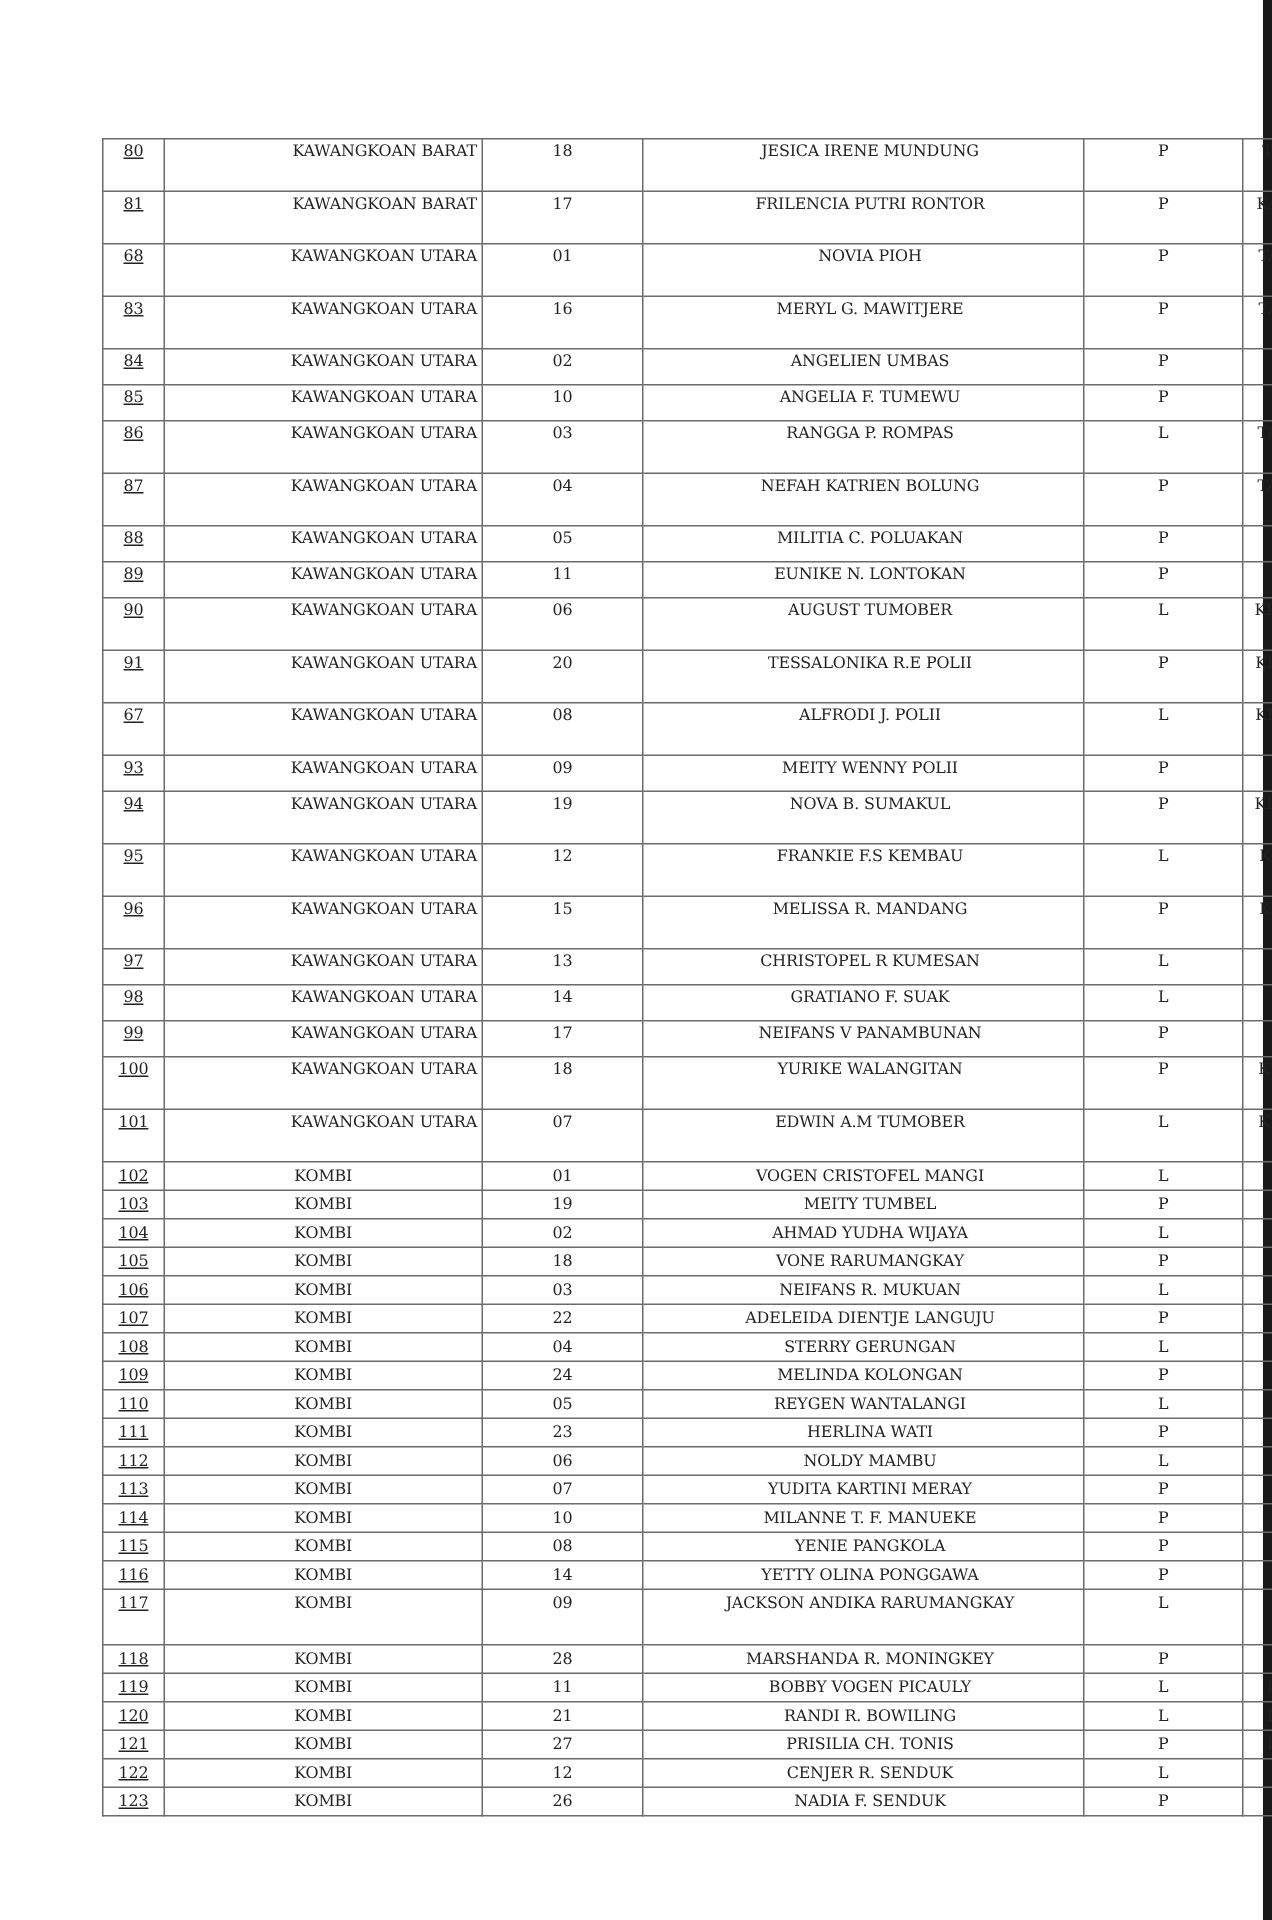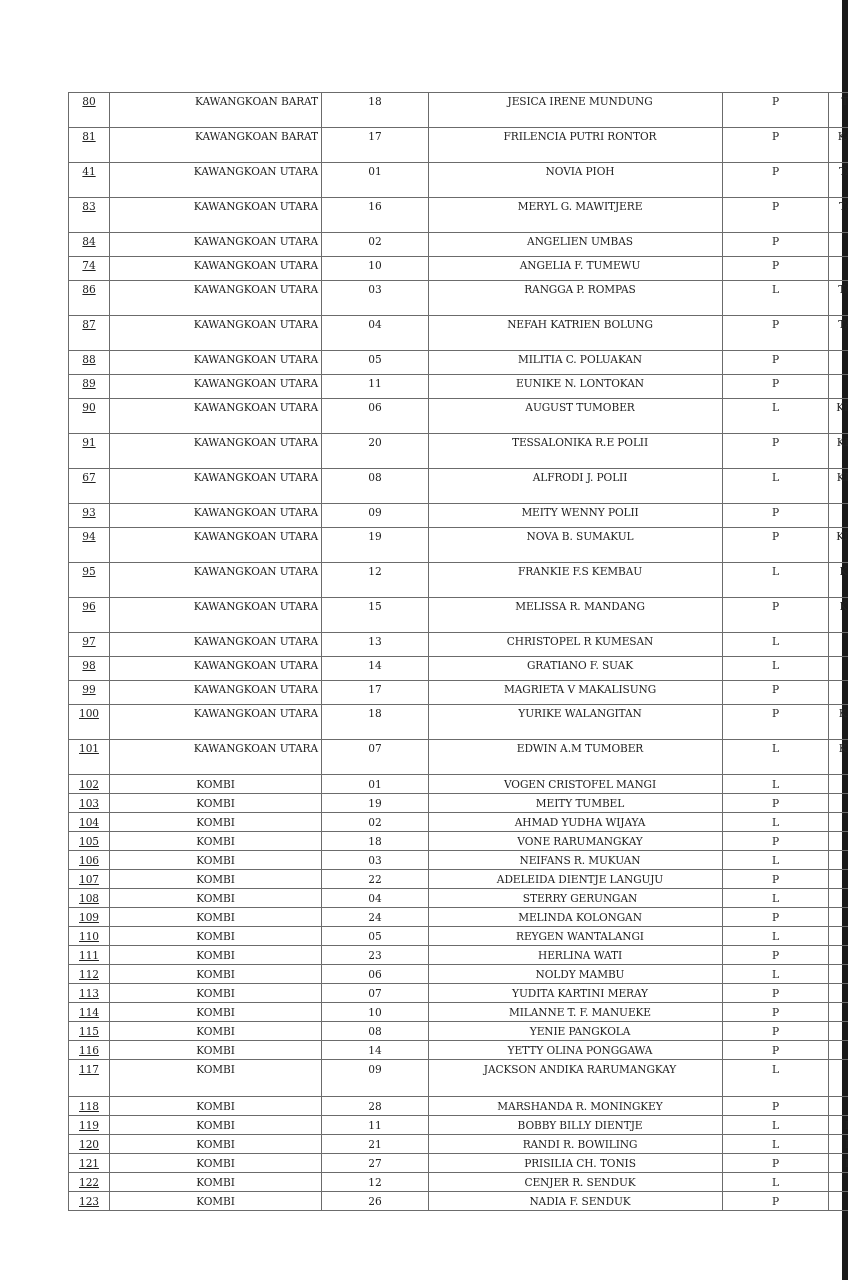--- a/index.html
+++ b/index.html
@@ -46,21 +46,21 @@
       </tr>
       <tr class="kv tall">
         <td class="c-no">81</td>
         <td class="c-desa">KAWANGKOAN BARAT</td>
         <td class="c-tps">17</td>
         <td class="c-nama">FRILENCIA PUTRI RONTOR</td>
         <td class="c-jk">P</td>
         <td class="c-ling">KANONANG EMPAT</td>
       </tr>
       <tr class="kv tall">
-        <td class="c-no">41</td>
+        <td class="c-no">68</td>
         <td class="c-desa">KAWANGKOAN UTARA</td>
         <td class="c-tps">01</td>
         <td class="c-nama">NOVIA PIOH</td>
         <td class="c-jk">P</td>
         <td class="c-ling">TALIKURAN BARAT</td>
       </tr>
       <tr class="kv tall">
         <td class="c-no">83</td>
         <td class="c-desa">KAWANGKOAN UTARA</td>
         <td class="c-tps">16</td>
@@ -70,21 +70,21 @@
       </tr>
       <tr class="kv mid">
         <td class="c-no">84</td>
         <td class="c-desa">KAWANGKOAN UTARA</td>
         <td class="c-tps">02</td>
         <td class="c-nama">ANGELIEN UMBAS</td>
         <td class="c-jk">P</td>
         <td class="c-ling">TALIKURAN</td>
       </tr>
       <tr class="kv mid">
-        <td class="c-no">74</td>
+        <td class="c-no">85</td>
         <td class="c-desa">KAWANGKOAN UTARA</td>
         <td class="c-tps">10</td>
         <td class="c-nama">ANGELIA F. TUMEWU</td>
         <td class="c-jk">P</td>
         <td class="c-ling">TALIKURAN</td>
       </tr>
       <tr class="kv tall">
         <td class="c-no">86</td>
         <td class="c-desa">KAWANGKOAN UTARA</td>
         <td class="c-tps">03</td>
@@ -185,21 +185,21 @@
         <td class="c-desa">KAWANGKOAN UTARA</td>
         <td class="c-tps">14</td>
         <td class="c-nama">GRATIANO F. SUAK</td>
         <td class="c-jk">L</td>
         <td class="c-ling">KIAWA DUA</td>
       </tr>
       <tr class="kv mid">
         <td class="c-no">99</td>
         <td class="c-desa">KAWANGKOAN UTARA</td>
         <td class="c-tps">17</td>
-        <td class="c-nama">MAGRIETA V MAKALISUNG</td>
+        <td class="c-nama">NEIFANS V PANAMBUNAN</td>
         <td class="c-jk">P</td>
         <td class="c-ling">KIAWA DUA</td>
       </tr>
       <tr class="kv tall">
         <td class="c-no">100</td>
         <td class="c-desa">KAWANGKOAN UTARA</td>
         <td class="c-tps">18</td>
         <td class="c-nama">YURIKE WALANGITAN</td>
         <td class="c-jk">P</td>
         <td class="c-ling">KIAWA DUA TIMUR</td>
@@ -345,21 +345,21 @@
         <td class="c-desa">KOMBI</td>
         <td class="c-tps">28</td>
         <td class="c-nama">MARSHANDA R. MONINGKEY</td>
         <td class="c-jk">P</td>
         <td class="c-ling">KINALEOSAN</td>
       </tr>
       <tr class="tight">
         <td class="c-no">119</td>
         <td class="c-desa">KOMBI</td>
         <td class="c-tps">11</td>
-        <td class="c-nama">BOBBY BILLY DIENTJE</td>
+        <td class="c-nama">BOBBY VOGEN PICAULY</td>
         <td class="c-jk">L</td>
         <td class="c-ling">RANOWANGKO 2</td>
       </tr>
       <tr class="tight">
         <td class="c-no">120</td>
         <td class="c-desa">KOMBI</td>
         <td class="c-tps">21</td>
         <td class="c-nama">RANDI R. BOWILING</td>
         <td class="c-jk">L</td>
         <td class="c-ling">RANOWANGKO 2</td>

